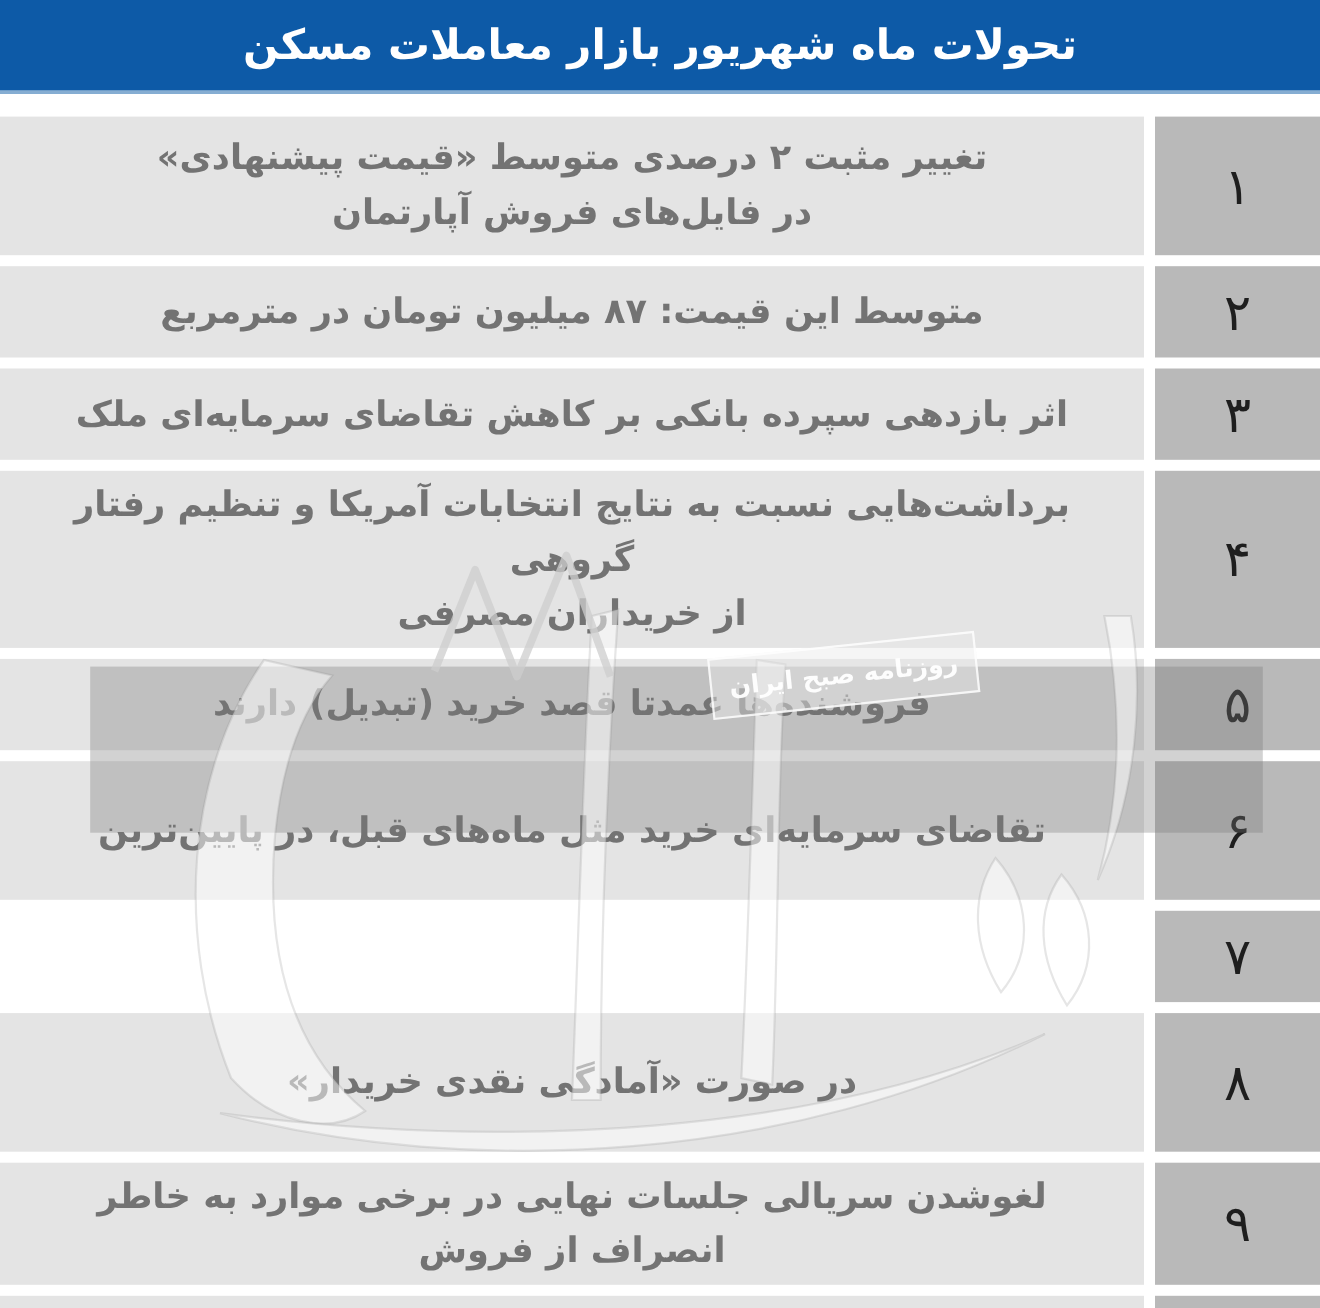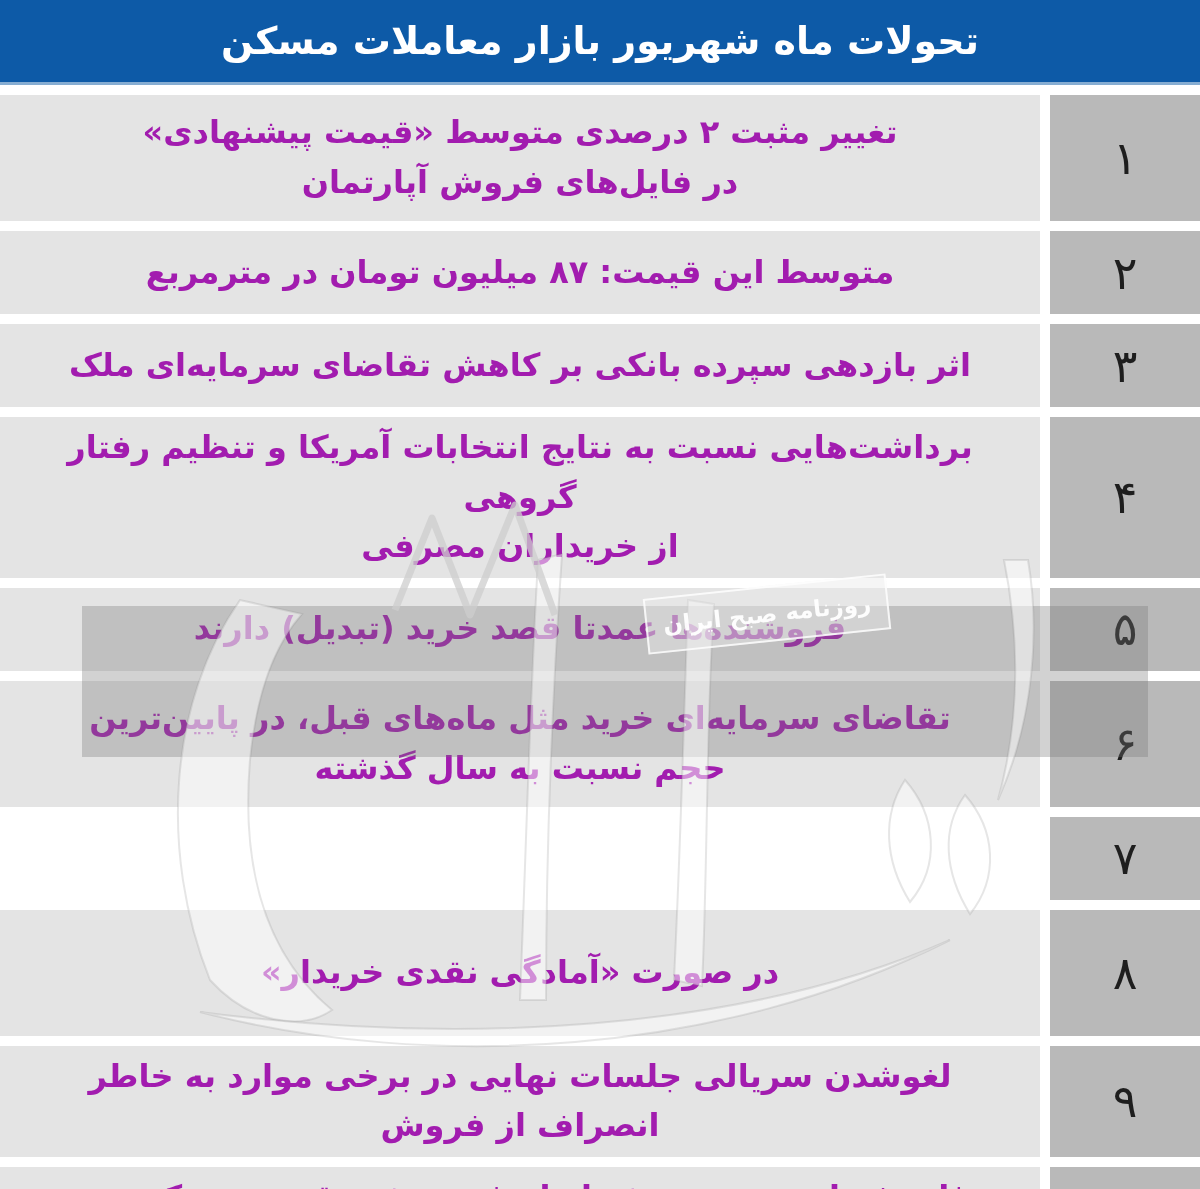--- a/index.html
+++ b/index.html
@@ -16,21 +16,21 @@
     direction:rtl;
   }
   
   .header{
     height:82px;
     background:#0d5aa7;
     border-bottom:3px solid #86add2;
     display:flex;
     align-items:center;
     justify-content:center;
-    margin-bottom:10px;
+    margin-bottom:21px;
   }
   .header .title{
     color:#ffffff;
     font-size:38px;
     font-weight:bold;
     letter-spacing:0;
   }
   
   .rows{position:relative;z-index:1;}
   .row{
@@ -53,21 +53,21 @@
   .text-cell{
     flex:1 1 auto;
     background:#e4e4e4;
     display:flex;
     flex-direction:column;
     align-items:center;
     justify-content:center;
     text-align:center;
     font-size:32px;
     font-weight:bold;
-    color:#a21caf;
+    color:#737373;
     line-height:1.55;
     padding:6px 30px;
     box-sizing:border-box;
   }
   
   .wm-band{
     position:absolute;
     left:82px;
     top:606px;
     width:1066px;
@@ -154,21 +154,20 @@
         <div class="text-cell">
           <div>فروشنده‌ها عمدتا قصد خرید (تبدیل) دارند</div>
         </div>
       </div>
       <div class="row double">
         <div class="num-cell">
           <span>۶</span>
         </div>
         <div class="text-cell">
           <div>تقاضای سرمایه‌ای خرید مثل ماه‌های قبل، در پایین‌ترین</div>
-          <div>حجم نسبت به سال گذشته</div>
         </div>
       </div>
       <div class="row">
         <div class="num-cell">
           <span>۷</span>
         </div>
       </div>
       <div class="row double">
         <div class="num-cell">
           <span>۸</span>

